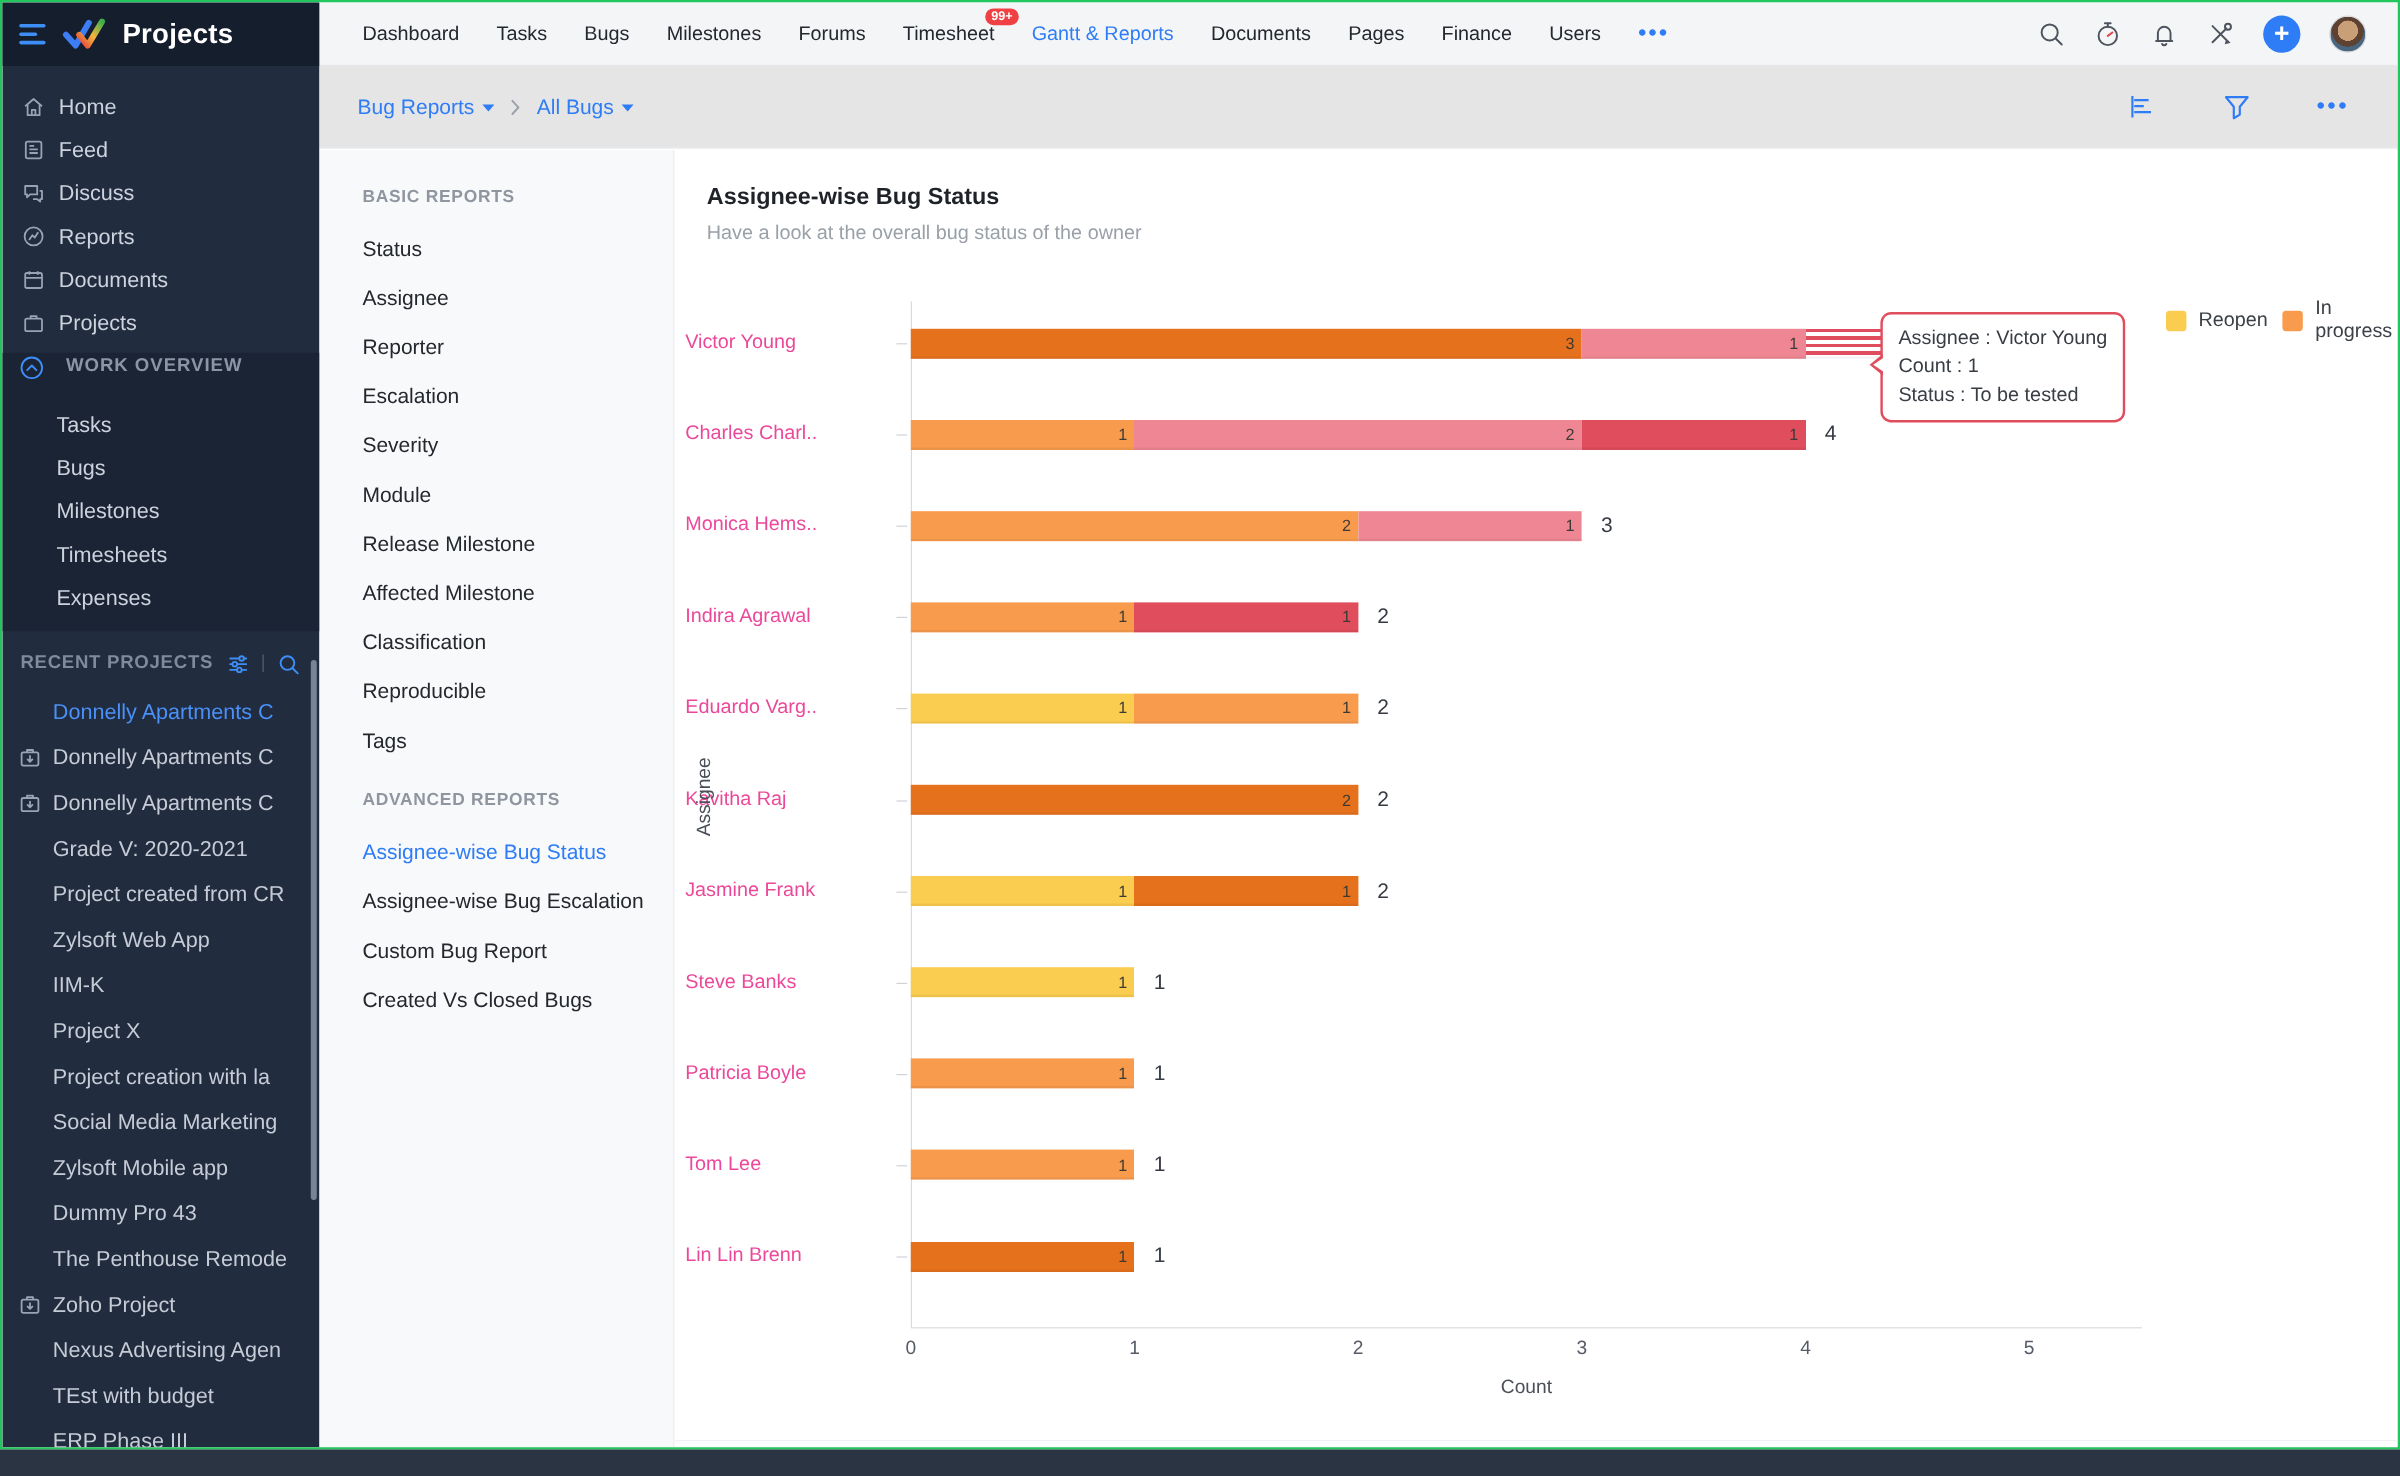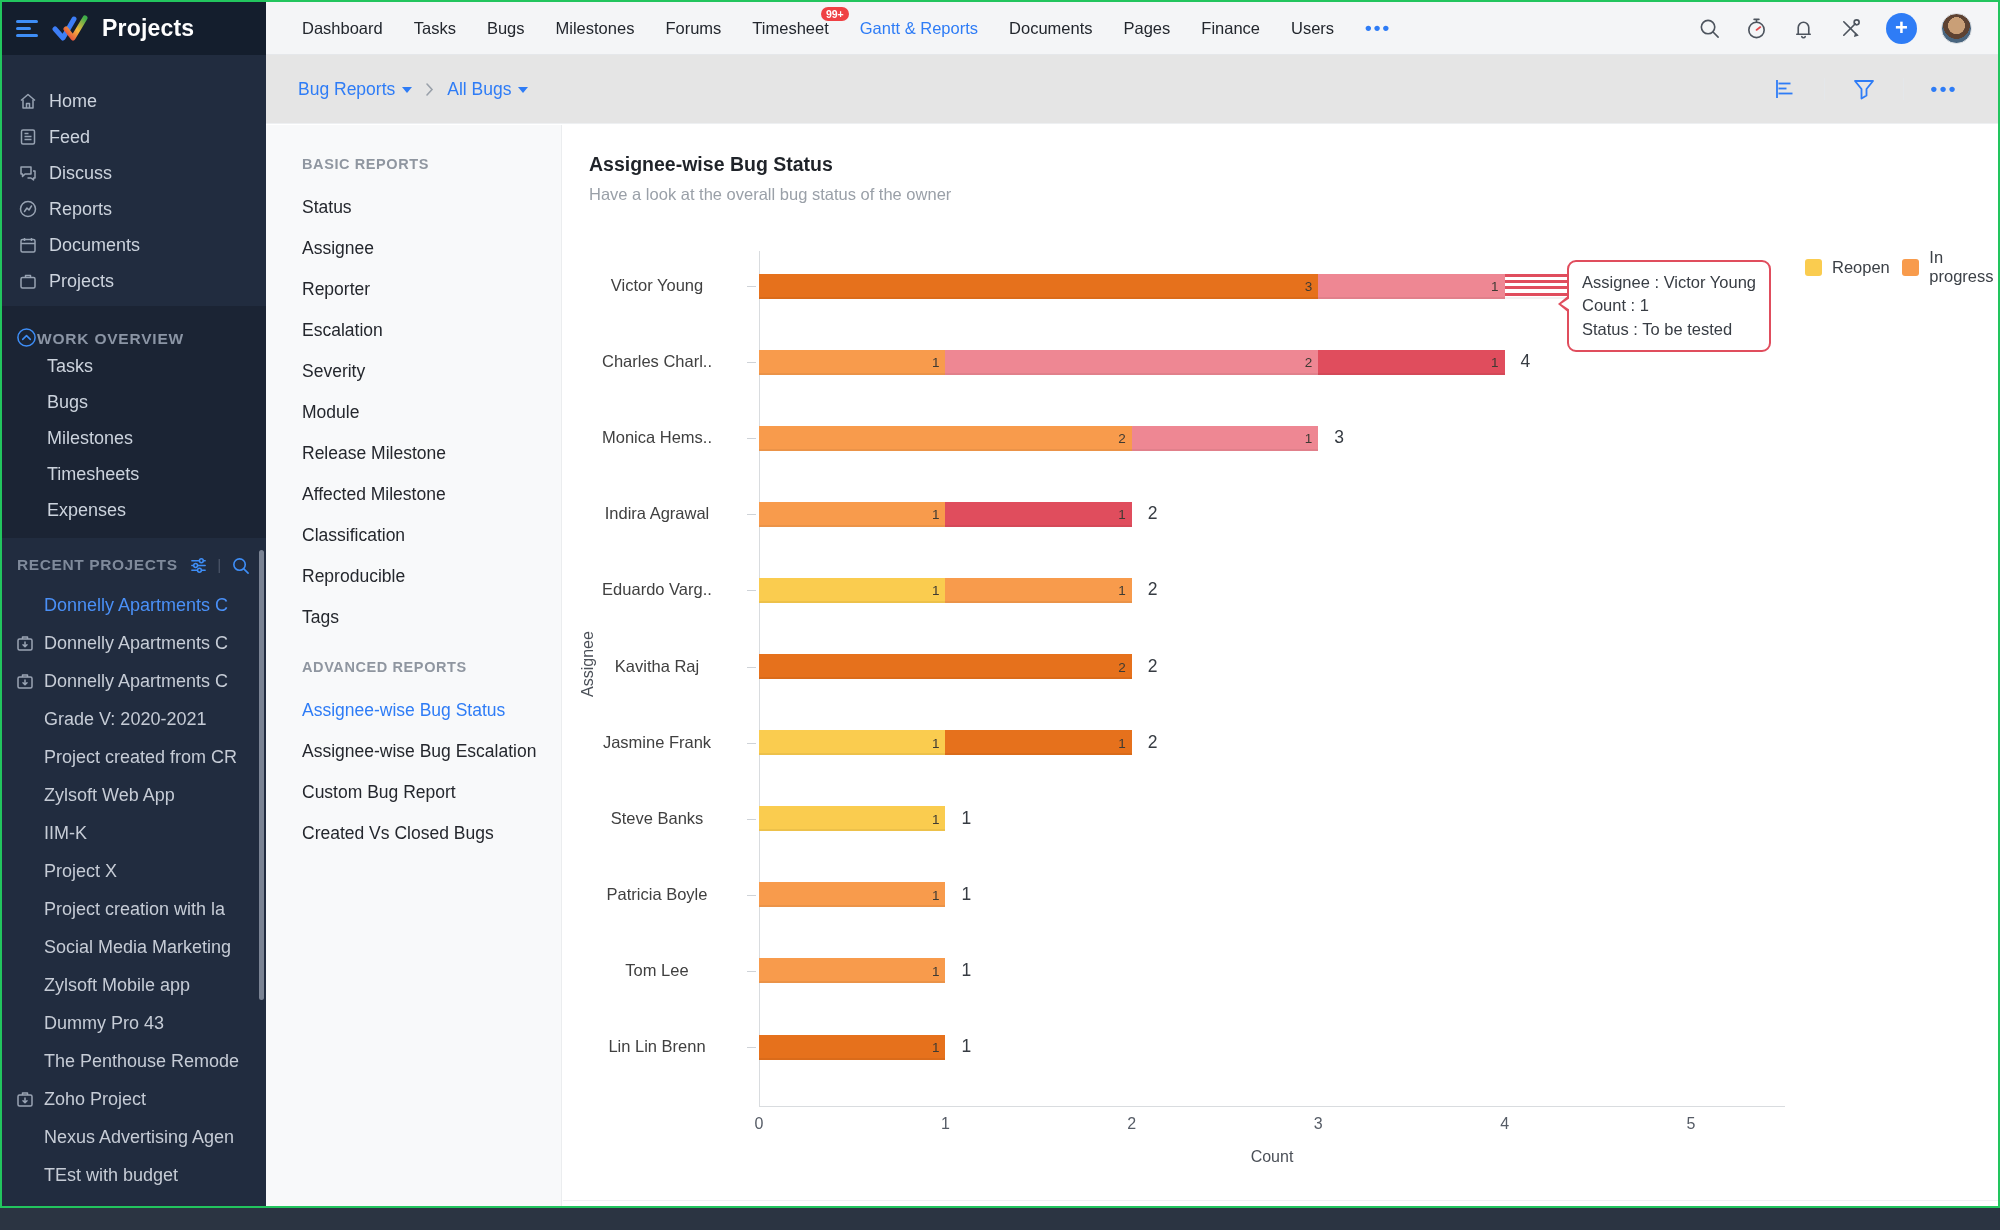--- a/index.html
+++ b/index.html
@@ -9,25 +9,25 @@
     background:#ffffff;border:2px solid #22c55e;
     font-family:"Liberation Sans",sans-serif;
   }
   
   .sidebar{position:absolute;left:0;top:0;width:264px;height:100%;background:#212c3f;z-index:5;}
   .logo-row{height:53px;background:#141e2d;display:flex;align-items:center;padding:0 14px;gap:14px;}
   .hamburger{width:22px;display:flex;flex-direction:column;gap:4px;cursor:pointer;}
   .hamburger i{display:block;height:3px;border-radius:2px;background:#3e8ef7;}
   .hamburger i:nth-child(2){width:70%;}
   .brand-name{color:#ffffff;font-size:23px;font-weight:bold;letter-spacing:.2px;}
-  .side-nav{list-style:none;margin:28px 0 0;padding:0;}
+  .side-nav{list-style:none;margin:16px 0 0;padding:0;}
   .side-nav li{height:36px;display:flex;align-items:center;padding:0 0 0 16px;gap:11px;color:#ccd3dd;font-size:18px;cursor:pointer;}
   .side-nav li .icn{width:20px;height:20px;color:#98a3b3;flex:none;}
   .wo-block{background:#1b2434;margin-top:7px;padding:2px 0 10px;}
-  .wo-head{height:40px;display:flex;align-items:flex-end;gap:0;padding-left:14px;color:#8b95a5;font-size:15.5px;font-weight:bold;letter-spacing:.8px;cursor:pointer;}
+  .wo-head{height:40px;display:flex;align-items:flex-start;gap:18px;padding-left:14px;color:#8b95a5;font-size:15.5px;font-weight:bold;letter-spacing:.8px;cursor:pointer;}
   .wo-head .icn{width:21px;height:21px;color:#3e8ef7;}
   .wo-list{list-style:none;margin:0;padding:0;}
   .wo-list li{height:36px;display:flex;align-items:center;padding-left:45px;color:#ccd3dd;font-size:18px;cursor:pointer;}
   .recent-head{height:38px;margin-top:8px;display:flex;align-items:center;padding:0 16px 0 15px;color:#7f8a9b;font-size:15.5px;font-weight:bold;letter-spacing:.6px;}
   .recent-head .spacer{flex:1;}
   .recent-head .icn{width:19px;height:19px;color:#3e8ef7;cursor:pointer;}
   .recent-head .sep{color:#4b5668;margin:0 9px;font-weight:normal;}
   .recent-list{list-style:none;margin:2px 0 0;padding:0;}
   .recent-list li{height:38px;display:flex;align-items:center;padding-left:42px;position:relative;color:#c6ccd6;font-size:18px;cursor:pointer;white-space:nowrap;overflow:hidden;}
   .recent-list li .icn{position:absolute;left:13px;top:9px;width:20px;height:20px;color:#9aa4b4;}
@@ -63,21 +63,21 @@
   .rp-list{list-style:none;margin:0;padding:0;}
   .rp-list li{height:41px;display:flex;align-items:center;font-size:17.5px;color:#24272d;cursor:pointer;}
   .rp-list li.active{color:#2e7cf6;}
   .rp-gap{height:14px;}
   
   .chart-area{position:absolute;left:297px;top:0;right:0;bottom:0;background:#fff;}
   .chart-area::after{content:"";position:absolute;left:0;right:0;top:1075px;height:1px;background:#f0f1f3;}
   .chart-title{position:absolute;left:26px;top:28px;font-size:19.5px;font-weight:bold;color:#1f2329;}
   .chart-sub{position:absolute;left:26px;top:60px;font-size:16.5px;color:#9aa0a8;}
   .canvas{position:absolute;left:0;top:90px;right:0;height:1018px;}
-  .bar-row-label{position:absolute;width:172px;text-align:center;font-size:16.5px;color:#404040;}
+  .bar-row-label{position:absolute;width:172px;text-align:left;font-size:16.5px;color:#ec4899;}
   .row-dash{position:absolute;height:1px;background:#cfd3d8;}
   .seg{position:absolute;box-shadow:inset 0 -2px rgba(0,0,0,.05);}
   .seg .v{position:absolute;right:6px;top:50%;transform:translateY(-50%);font-size:13.5px;color:#3e3a33;}
   .total{position:absolute;font-size:17.5px;color:#363b42;}
   .yaxis-line{position:absolute;width:1px;background:#d9dcdf;}
   .xaxis-line{position:absolute;height:1px;background:#d9dcdf;}
   .tick{position:absolute;transform:translateX(-50%);font-size:16px;color:#565c66;}
   .xlabel{position:absolute;transform:translateX(-50%);font-size:16px;color:#4b5058;}
   .ylabel{position:absolute;transform:rotate(-90deg);transform-origin:center;font-size:16px;color:#4b5058;white-space:nowrap;}
   .legend{position:absolute;display:flex;gap:12.5px;}

